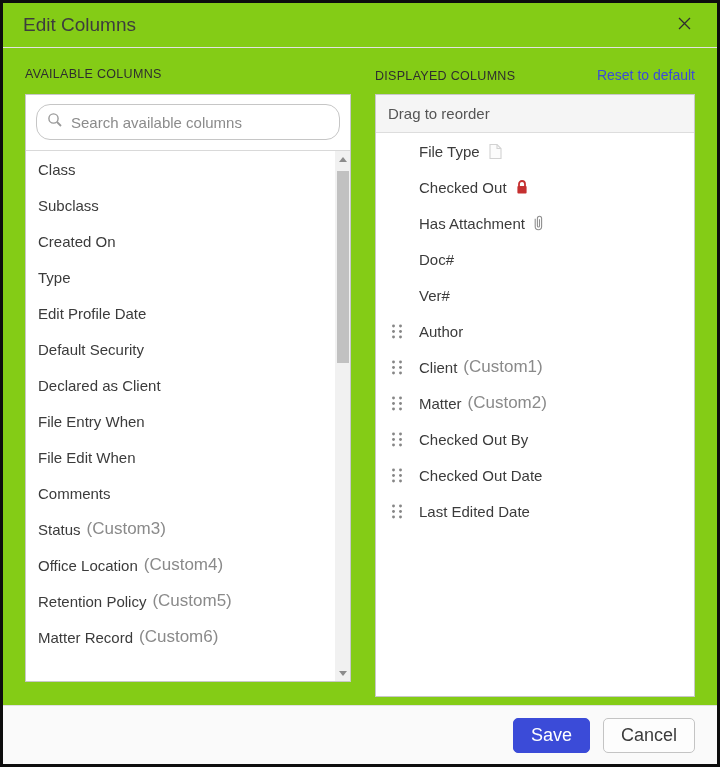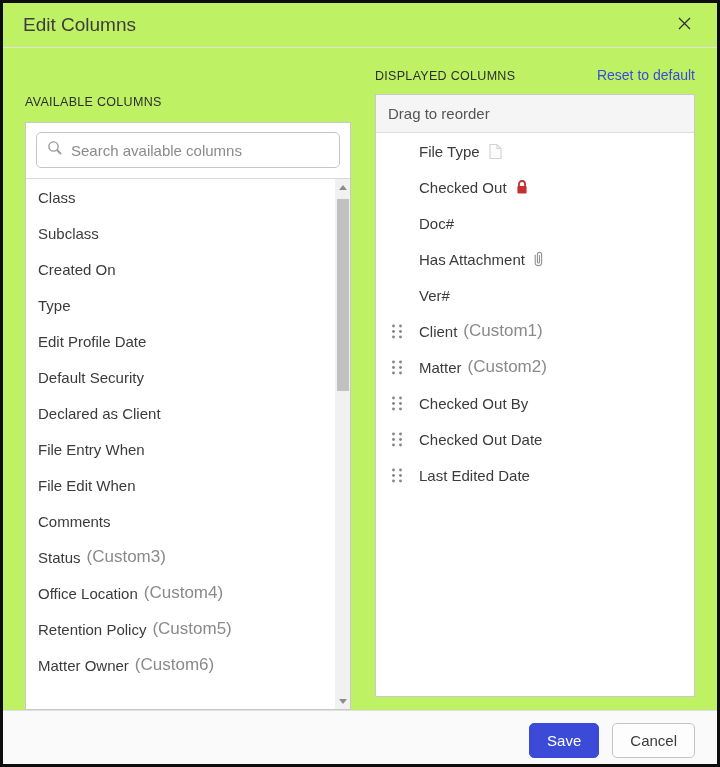--- a/index.html
+++ b/index.html
@@ -1,54 +1,54 @@
 <!DOCTYPE html>
 <html><head>
 <meta charset="utf-8">
 <style>
   * { margin:0; padding:0; box-sizing:border-box; }
   html,body { width:720px; height:767px; }
   body { font-family:"Liberation Sans", sans-serif; background:#fff; }
   .frame {
     width:720px; height:767px;
     border:3px solid #0d0d0d;
-    background:#bef264;
+    background:#84cc16;
     display:flex; flex-direction:column;
     overflow:hidden;
   }
   
   .dlg-header {
     height:45px; flex:0 0 45px;
     border-bottom:1px solid #e2e2e2;
     display:flex; align-items:center;
     padding:0 20px;
   }
   .dlg-title { font-size:19px; color:#3d3d3d; }
   .dlg-close {
     margin-left:auto; width:26px; height:26px;
     display:flex; align-items:center; justify-content:center;
     cursor:pointer; background:none; border:none;
   }
   
   .content { flex:1 1 auto; padding:19px 22px 0 22px; position:relative; }
   .columns { display:flex; }
-  .col-left { width:326px; flex:0 0 326px;margin-top:28px; }
+  .col-left { width:326px; flex:0 0 326px; }
   .col-right { flex:1 1 auto; margin-left:24px; }
   .label-row { display:flex; align-items:baseline; height:19px; margin-bottom:8px; }
   .section-label { font-size:12.5px; color:#2e2e2e; letter-spacing:.3px; }
   .reset-link { margin-left:auto; font-size:14px; color:#3b4bd8; text-decoration:none; cursor:pointer; }
   .panel {
     border:1px solid #c8c8c8; background:#fff; height:588px;
     display:flex; flex-direction:column; overflow:hidden;
   }
   
   .search-wrap { padding:9px 10px 10px 10px; }
   .search-box {
     display:flex; align-items:center;
-    border:1px solid #c6c6c6; border-radius:5px;
+    border:1px solid #c6c6c6; border-radius:14px;
     height:36px; padding:0 10px; background:#fff;
   }
   .search-box input {
     border:none; outline:none; flex:1; font-size:15px; color:#444;
     font-family:"Liberation Sans", sans-serif; background:transparent; margin-left:8px;
   }
   .search-box input::placeholder { color:#8b8b8b; }
   .list-area { position:relative; flex:1; border-top:1px solid #d9d9d9; overflow:hidden; }
   .avail-list { padding-right:18px; }
   .avail-item {
@@ -88,21 +88,21 @@
   .handle.hidden { visibility:hidden; cursor:default; }
   .item-icon { margin-left:8px; display:flex; align-items:center; }
   
   .dlg-footer {
     flex:0 0 59px; background:#fafafa; border-top:1px solid #e0e0e0;
     display:flex; align-items:center; justify-content:flex-end;
     padding-right:22px; gap:13px;
   }
   .btn {
     font-family:"Liberation Sans", sans-serif;
-    font-size:15px; border-radius:5px; padding:0 17px; height:35px; cursor:pointer;
+    font-size:18px; border-radius:5px; padding:0 17px; height:35px; cursor:pointer;
   }
   .btn-save { background:#3b4bd8; color:#fff; border:1px solid #3b4bd8; }
   .btn-cancel { background:#fdfdfd; color:#3c3c3c; border:1px solid #c4c4c4; }
 </style>
 </head>
 <body>
 
 <div class="frame">
 
   <div class="dlg-header">
@@ -173,21 +173,21 @@
                 </div>
                 <div class="avail-item">
                   <span>Office Location</span>
                   <span class="custom-tag">(Custom4)</span>
                 </div>
                 <div class="avail-item">
                   <span>Retention Policy</span>
                   <span class="custom-tag">(Custom5)</span>
                 </div>
                 <div class="avail-item">
-                  <span>Matter Owner</span>
+                  <span>Matter Record</span>
                   <span class="custom-tag">(Custom6)</span>
                 </div>
               </div>
             <div class="scrollbar">
               <div class="sb-btn sb-up"></div>
               <div class="sb-thumb"></div>
               <div class="sb-btn sb-down"></div>
             </div>
           </div>
         </div>
@@ -243,52 +243,65 @@
                 <span class="handle hidden">
                   <svg width="12" height="15" viewBox="0 0 12 15">
                     <circle cx="2.5" cy="2" r="1.45" fill="#868686"></circle>
                     <circle cx="9.5" cy="2" r="1.45" fill="#868686"></circle>
                     <circle cx="2.5" cy="7.5" r="1.45" fill="#868686"></circle>
                     <circle cx="9.5" cy="7.5" r="1.45" fill="#868686"></circle>
                     <circle cx="2.5" cy="13" r="1.45" fill="#868686"></circle>
                     <circle cx="9.5" cy="13" r="1.45" fill="#868686"></circle>
                   </svg>
                 </span>
-                <span>Doc#</span>
-              </div>
-              <div class="disp-item">
-                <span class="handle hidden">
-                  <svg width="12" height="15" viewBox="0 0 12 15">
-                    <circle cx="2.5" cy="2" r="1.45" fill="#868686"></circle>
-                    <circle cx="9.5" cy="2" r="1.45" fill="#868686"></circle>
-                    <circle cx="2.5" cy="7.5" r="1.45" fill="#868686"></circle>
-                    <circle cx="9.5" cy="7.5" r="1.45" fill="#868686"></circle>
-                    <circle cx="2.5" cy="13" r="1.45" fill="#868686"></circle>
-                    <circle cx="9.5" cy="13" r="1.45" fill="#868686"></circle>
-                  </svg>
-                </span>
                 <span>Has Attachment</span>
                 <span class="item-icon">
                   <svg width="11" height="17" viewBox="0 0 11 17">
                     <path d="M2.2 3.8 V11.5 a3.2 3.2 0 0 0 6.4 0 V3.4 a2.1 2.1 0 0 0 -4.2 0 V11 a1.05 1.05 0 0 0 2.1 0 V4.2" fill="none" stroke="#8f8f8f" stroke-width="1.1"></path>
                   </svg>
                 </span>
               </div>
               <div class="disp-item">
                 <span class="handle hidden">
                   <svg width="12" height="15" viewBox="0 0 12 15">
                     <circle cx="2.5" cy="2" r="1.45" fill="#868686"></circle>
                     <circle cx="9.5" cy="2" r="1.45" fill="#868686"></circle>
                     <circle cx="2.5" cy="7.5" r="1.45" fill="#868686"></circle>
                     <circle cx="9.5" cy="7.5" r="1.45" fill="#868686"></circle>
                     <circle cx="2.5" cy="13" r="1.45" fill="#868686"></circle>
                     <circle cx="9.5" cy="13" r="1.45" fill="#868686"></circle>
                   </svg>
                 </span>
+                <span>Doc#</span>
+              </div>
+              <div class="disp-item">
+                <span class="handle hidden">
+                  <svg width="12" height="15" viewBox="0 0 12 15">
+                    <circle cx="2.5" cy="2" r="1.45" fill="#868686"></circle>
+                    <circle cx="9.5" cy="2" r="1.45" fill="#868686"></circle>
+                    <circle cx="2.5" cy="7.5" r="1.45" fill="#868686"></circle>
+                    <circle cx="9.5" cy="7.5" r="1.45" fill="#868686"></circle>
+                    <circle cx="2.5" cy="13" r="1.45" fill="#868686"></circle>
+                    <circle cx="9.5" cy="13" r="1.45" fill="#868686"></circle>
+                  </svg>
+                </span>
                 <span>Ver#</span>
+              </div>
+              <div class="disp-item">
+                <span class="handle">
+                  <svg width="12" height="15" viewBox="0 0 12 15">
+                    <circle cx="2.5" cy="2" r="1.45" fill="#868686"></circle>
+                    <circle cx="9.5" cy="2" r="1.45" fill="#868686"></circle>
+                    <circle cx="2.5" cy="7.5" r="1.45" fill="#868686"></circle>
+                    <circle cx="9.5" cy="7.5" r="1.45" fill="#868686"></circle>
+                    <circle cx="2.5" cy="13" r="1.45" fill="#868686"></circle>
+                    <circle cx="9.5" cy="13" r="1.45" fill="#868686"></circle>
+                  </svg>
+                </span>
+                <span>Author</span>
               </div>
               <div class="disp-item">
                 <span class="handle">
                   <svg width="12" height="15" viewBox="0 0 12 15">
                     <circle cx="2.5" cy="2" r="1.45" fill="#868686"></circle>
                     <circle cx="9.5" cy="2" r="1.45" fill="#868686"></circle>
                     <circle cx="2.5" cy="7.5" r="1.45" fill="#868686"></circle>
                     <circle cx="9.5" cy="7.5" r="1.45" fill="#868686"></circle>
                     <circle cx="2.5" cy="13" r="1.45" fill="#868686"></circle>
                     <circle cx="9.5" cy="13" r="1.45" fill="#868686"></circle>

